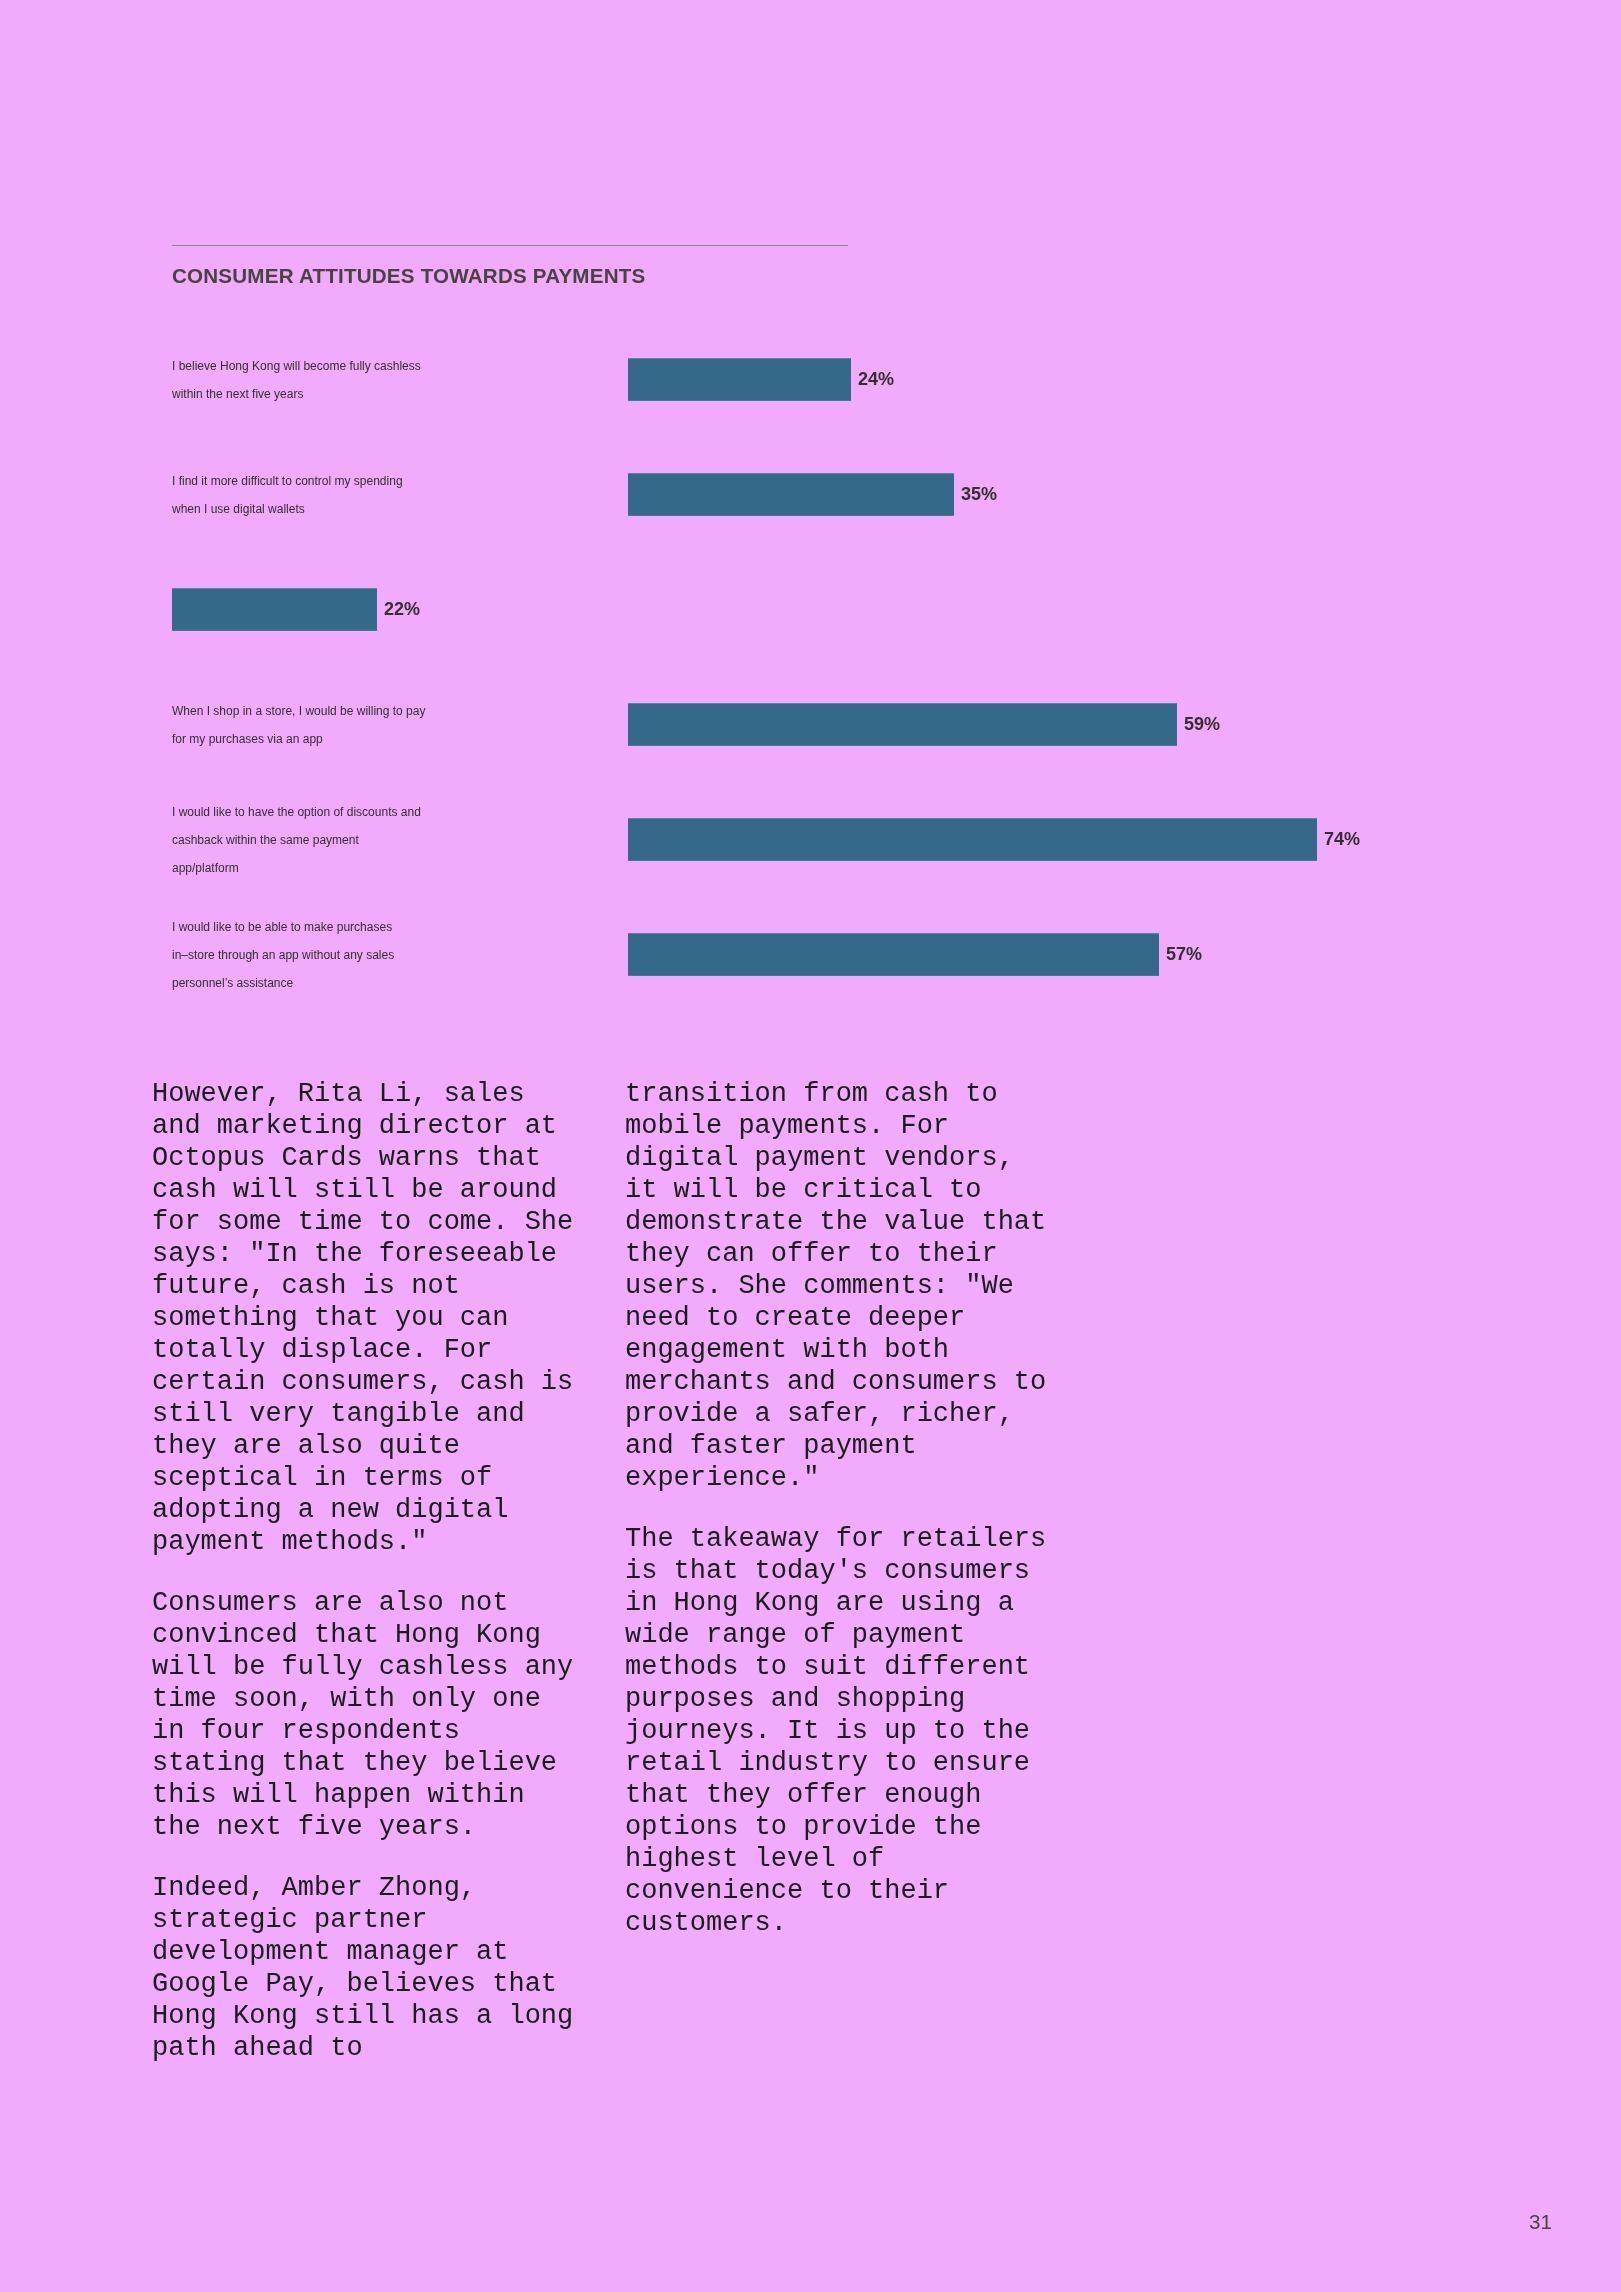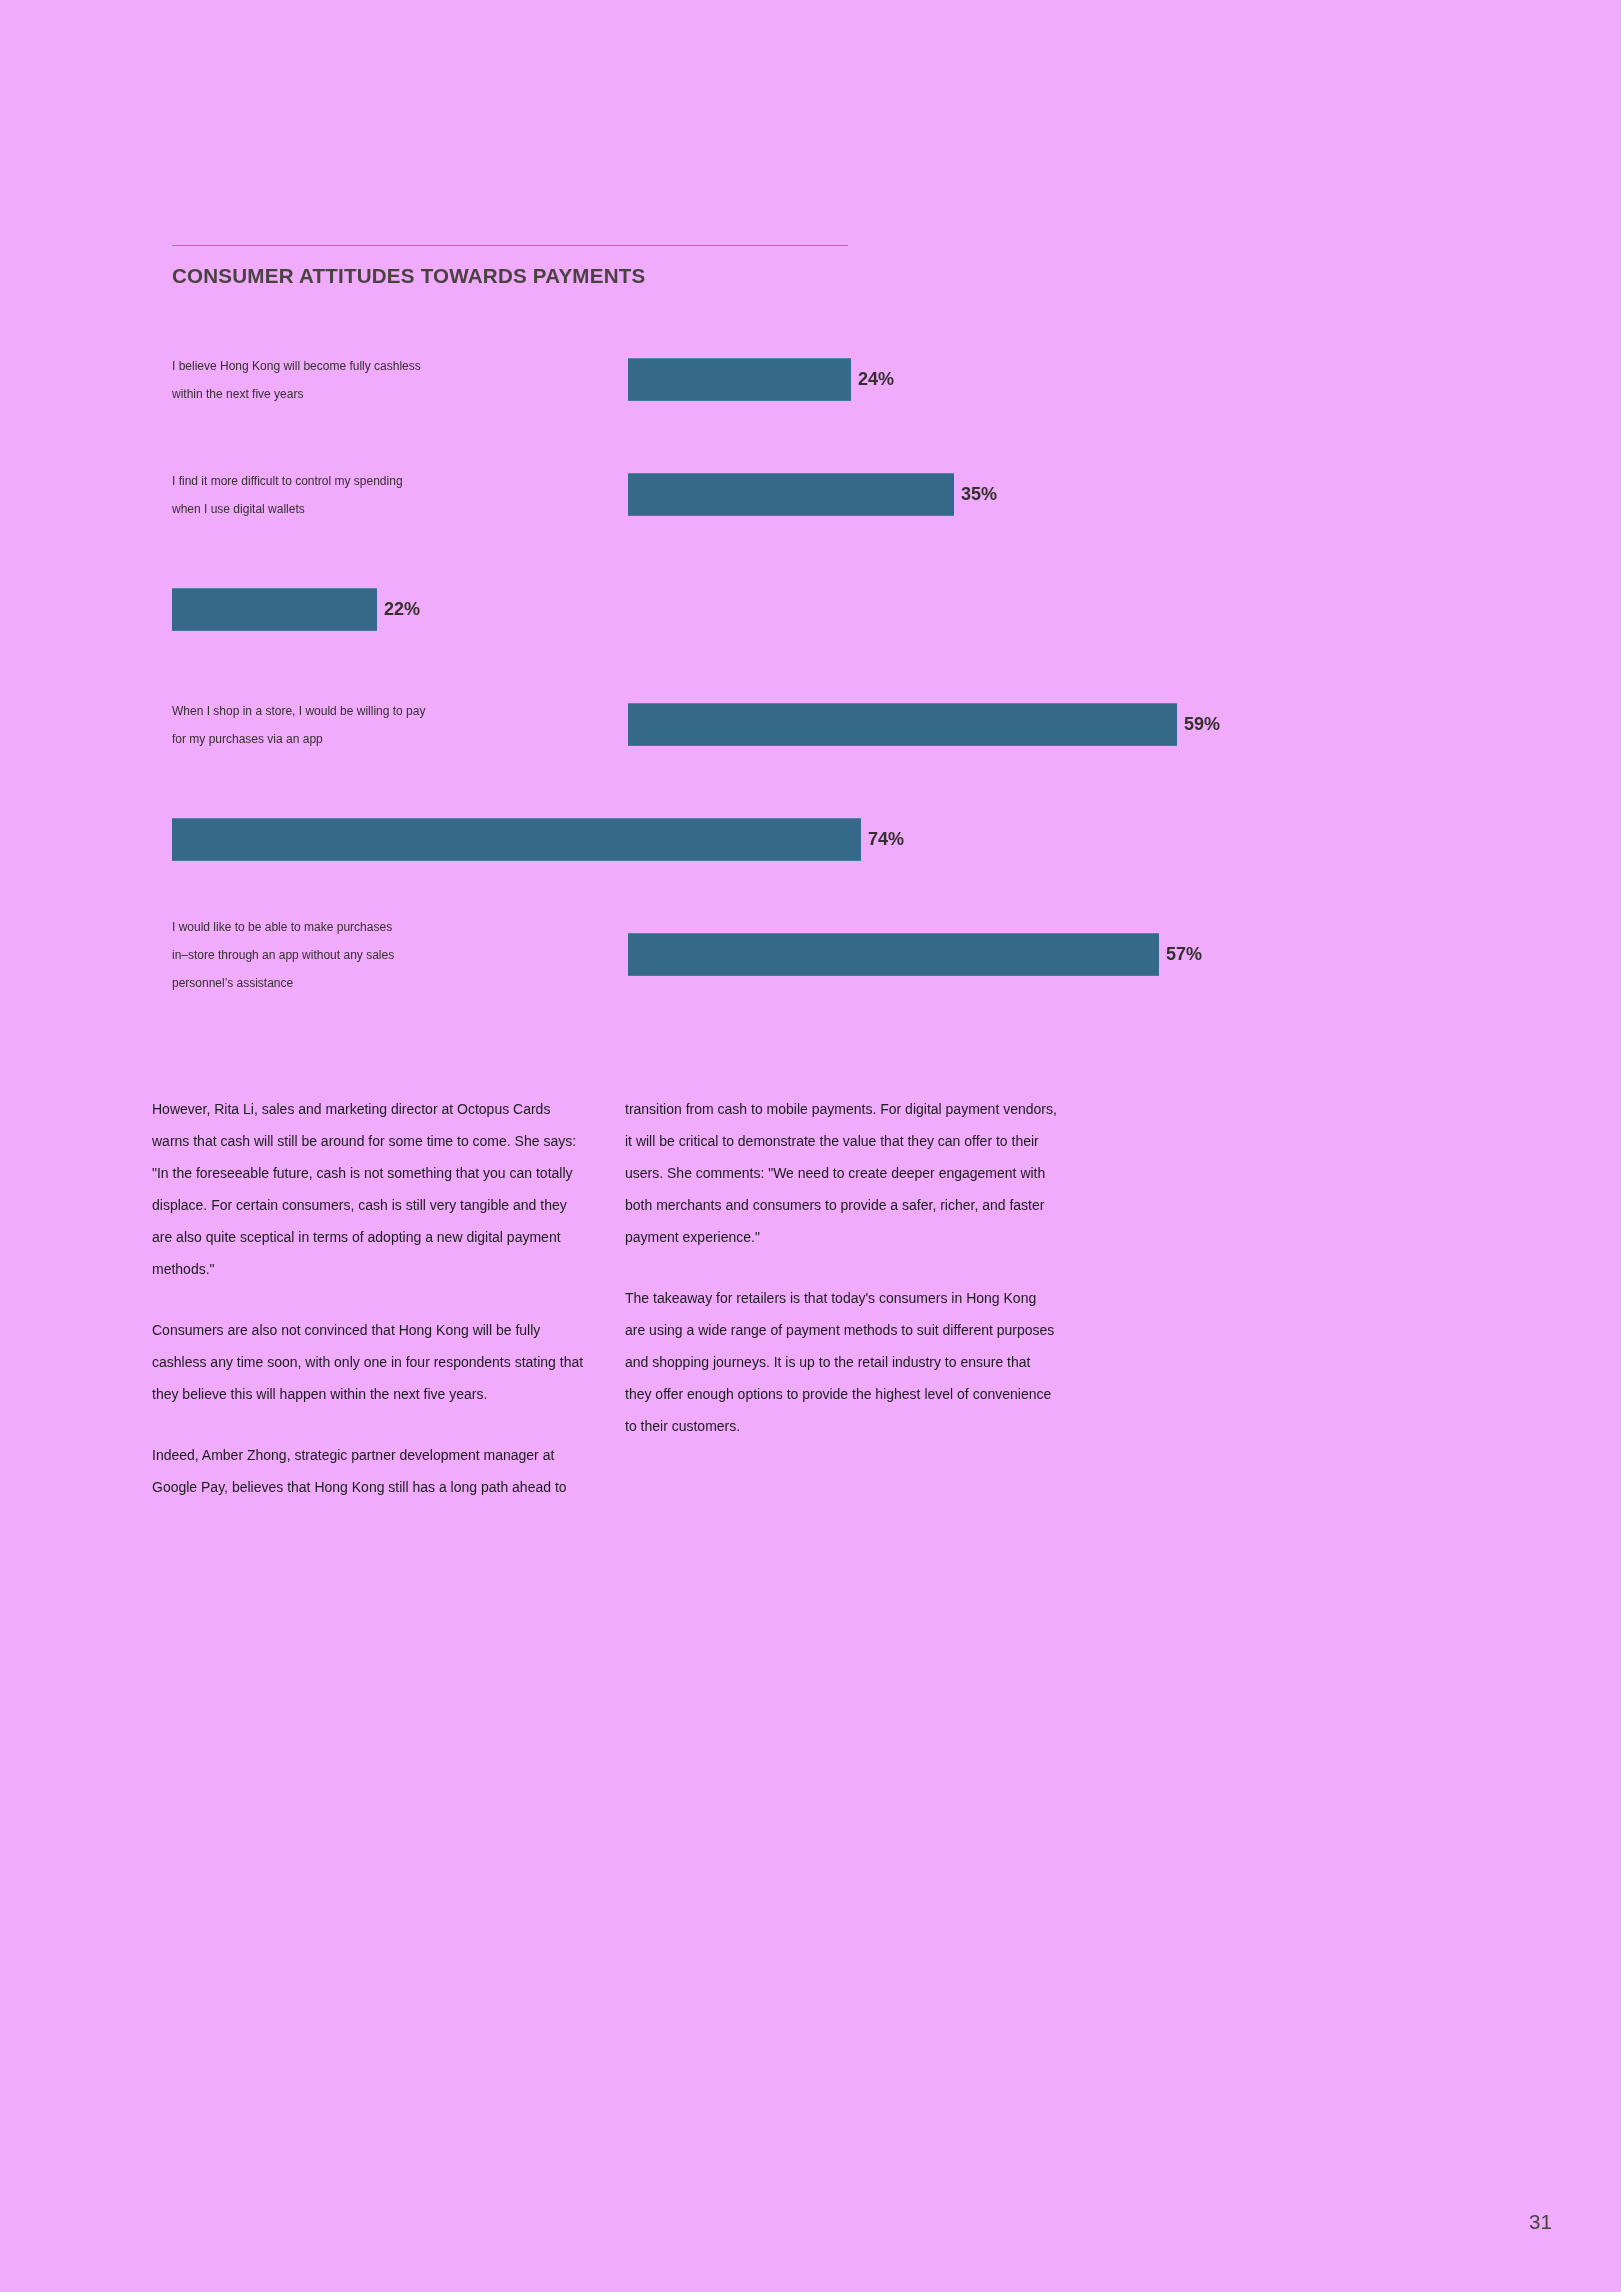--- a/index.html
+++ b/index.html
@@ -100,25 +100,25 @@
     display: flex;
     gap: 39px;
   }
 
   .col {
     width: 434px;
     flex: 0 0 434px;
   }
 
   .col p {
-    margin: 15px 0 29px 0;
-    font-size: 14px;
+    margin: 0 0 29px 0;
+    font-size: 27px;
     line-height: 32px;
     color: #1c1c1c;
-    font-family: Liberation Sans, sans-serif;
+    font-family: Liberation Mono, monospace;
   }
   .col p:last-child { margin-bottom: 0; }
 
   
   .page-number {
     position: absolute;
     right: 69px;
     bottom: 59px;
     font-size: 20.6px;
     color: #4A4240;
@@ -154,20 +154,21 @@
           </div>
         </div>
         <div class="bar-row">
           <div class="bar-label">When I shop in a store, I would be willing to pay<br>for my purchases via an app</div>
           <div class="bar-wrap">
             <div class="bar" style="width: 549px; background: rgb(53, 105, 138);"></div>
             <span class="bar-value">59%</span>
           </div>
         </div>
         <div class="bar-row">
+          <div class="bar-label">I would like to have the option of discounts and<br>cashback within the same payment<br>app/platform</div>
           <div class="bar-wrap">
             <div class="bar" style="width: 689px; background: rgb(53, 105, 138);"></div>
             <span class="bar-value">74%</span>
           </div>
         </div>
         <div class="bar-row">
           <div class="bar-label">I would like to be able to make purchases<br>in–store through an app without any sales<br>personnel’s assistance</div>
           <div class="bar-wrap">
             <div class="bar" style="width: 531px; background: rgb(53, 105, 138);"></div>
             <span class="bar-value">57%</span>

